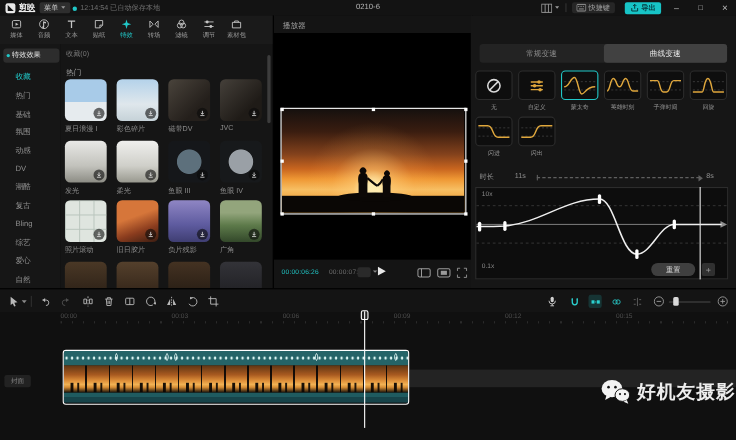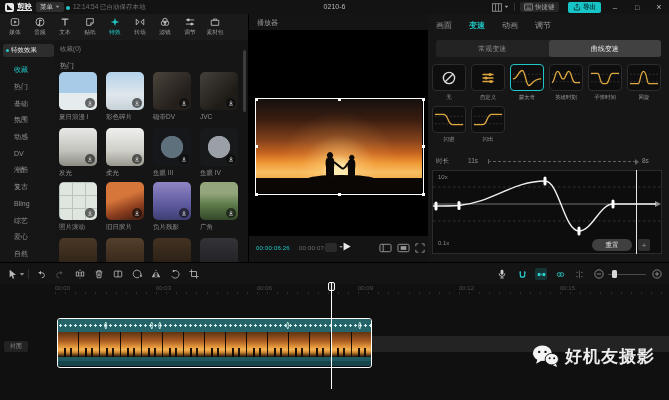--- a/index.html
+++ b/index.html
@@ -151,21 +151,21 @@
   .clip-dots{height:13px;background:radial-gradient(circle at 2.5px 6.5px,#d9f4f2 1px,transparent 1.4px) 0 0/5px 13px repeat-x,#256468;position:relative;}
   .pmark{position:absolute;top:2px;font-size:7px;color:#eafaf9;letter-spacing:-1px;}
   .clip-film{height:25px;
      background:
        repeating-linear-gradient(90deg,transparent 0 19.7px,rgba(5,5,5,.9) 19.7px 21px),
        repeating-linear-gradient(90deg,transparent 0 6px,rgba(12,7,3,.95) 6px 8.5px,transparent 8.5px 12px,rgba(12,7,3,.9) 12px 14px,transparent 14px 21px) 0 100%/21px 9px repeat-x,
        linear-gradient(180deg,#5e3413 0%,#a85a20 35%,#e1933b 58%,#f2b254 70%,#d98f35 80%,#140e08 100%);}
   .clip-audio{height:9px;background:linear-gradient(180deg,#1f5b60 0 45%,#17444a 45% 100%);}
   .ph-head{position:absolute;left:328px;top:-2px;width:7px;height:9px;border:1.2px solid #fff;border-radius:2px;box-sizing:border-box;background:rgba(255,255,255,.08);z-index:6;}
   .ph-line{position:absolute;left:331px;top:-1px;width:1px;height:106px;background:#fff;z-index:6;}
-  .watermark{position:absolute;left:532px;top:60px;display:flex;align-items:center;gap:6px;}
+  .watermark{position:absolute;left:546px;top:60px;display:flex;align-items:center;gap:6px;}
   .wm-icon{width:27px;height:24px;}
   .wm-text{font-size:17px;font-weight:bold;color:#ededed;letter-spacing:1px;font-family:"Liberation Sans",sans-serif;}
 </style>
 </head>
 <body>
 
 <div id="app">
 
   <div id="titlebar">
     <div class="logo">
@@ -568,26 +568,20 @@
         </svg>
       </span>
     <span class="pc-expand" data-icon="expand">
         <svg viewBox="0 0 12 12">
           <path fill="none" stroke="currentColor" d="M1,4 V1 H4 M8,1 H11 V4 M11,8 V11 H8 M4,11 H1 V8"></path>
         </svg>
       </span>
   </div>
 
   <div id="inspector">
-    <div class="insp-tabs">
-      <span class="insp-tab"><span>画面</span></span>
-        <span class="insp-tab active"><span>变速</span></span>
-        <span class="insp-tab"><span>动画</span></span>
-        <span class="insp-tab"><span>调节</span></span>
-    </div>
     <div class="seg">
       <div class="seg-item">
           <span>常规变速</span>
         </div>
         <div class="seg-item active">
           <span>曲线变速</span>
         </div>
     </div>
 
     <div>

